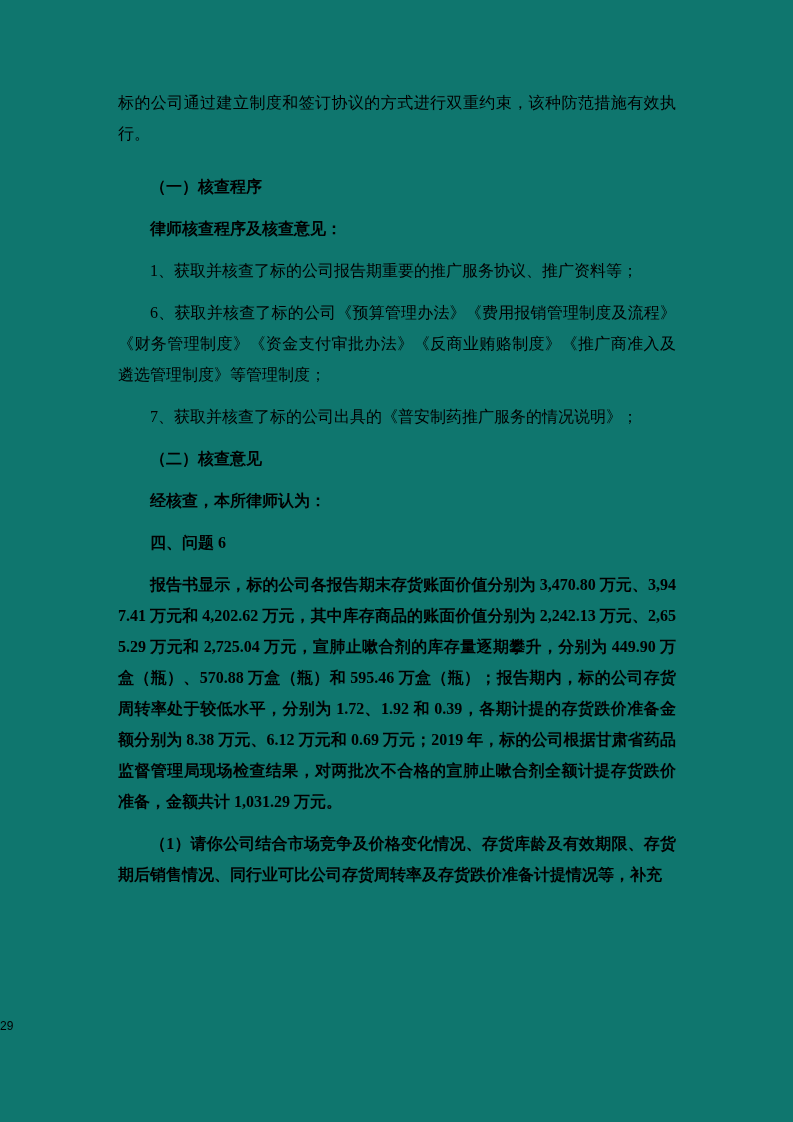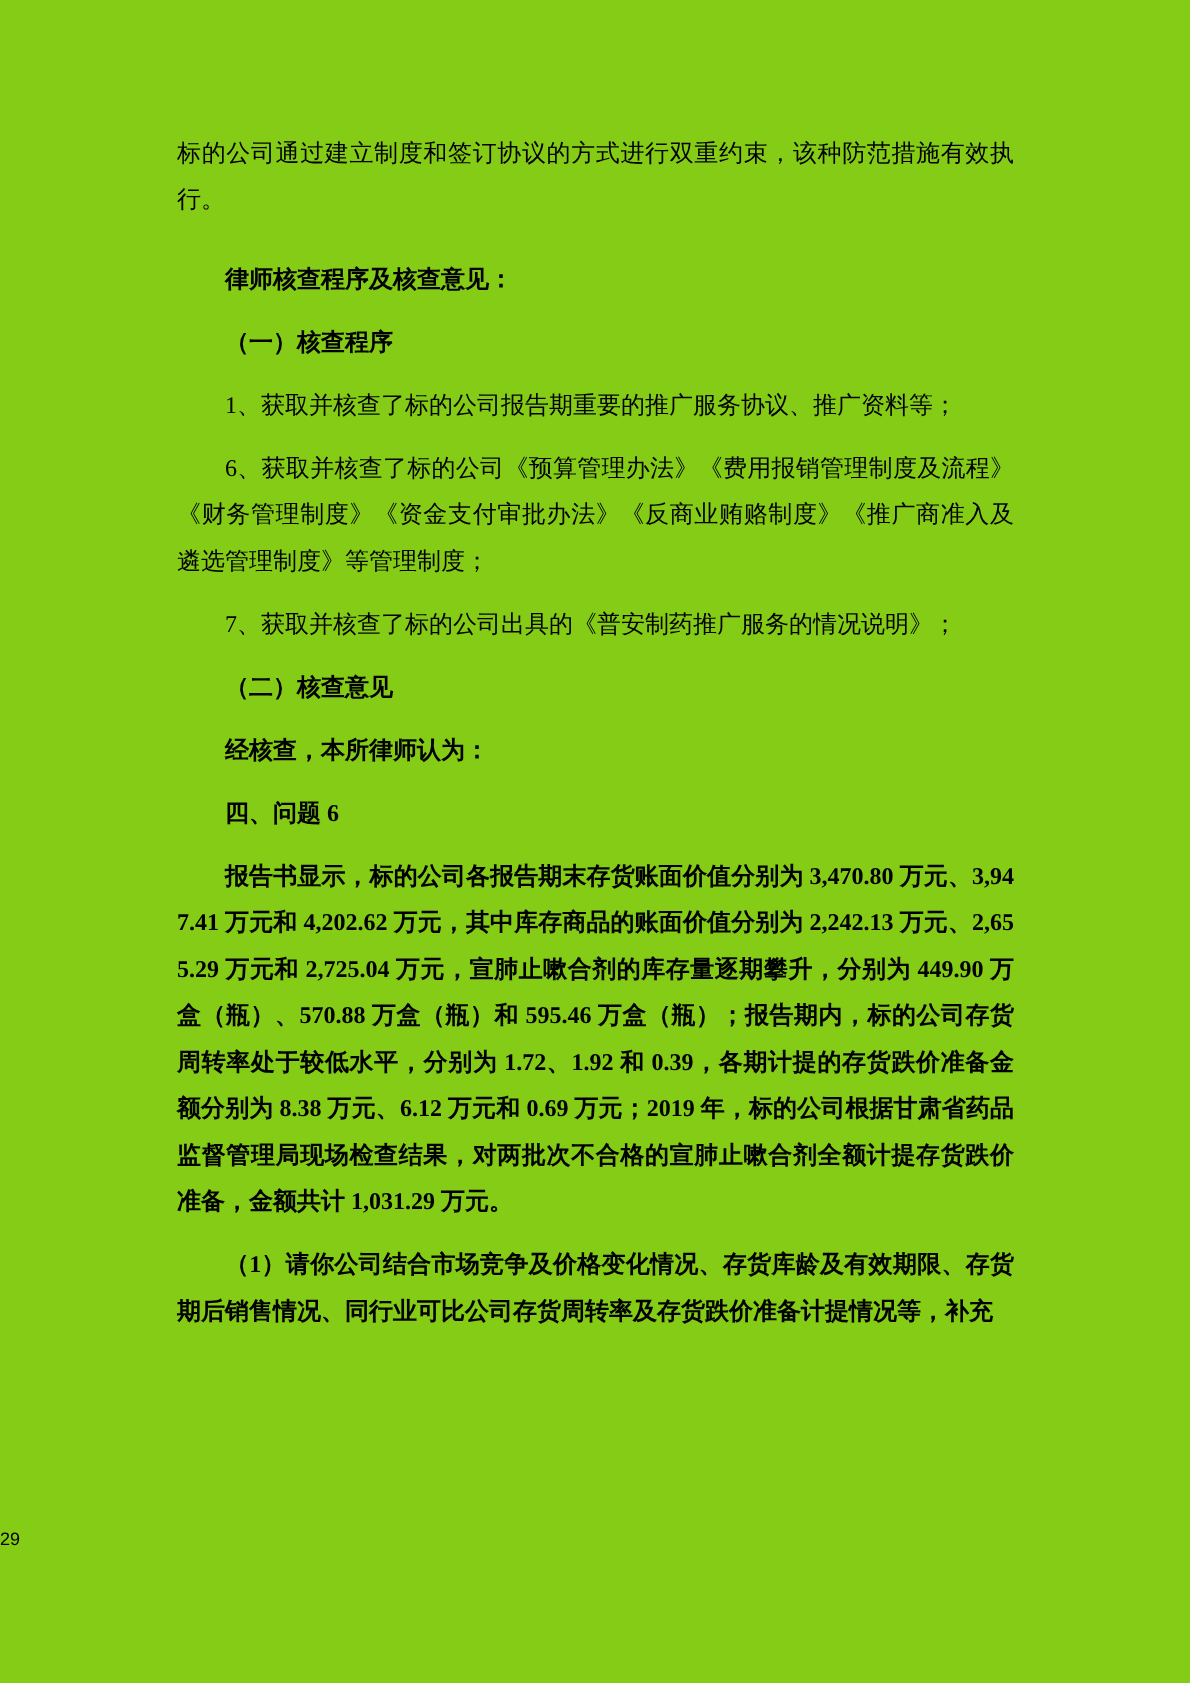--- a/index.html
+++ b/index.html
@@ -4,21 +4,21 @@
 <style>
   html, body {
     margin: 0;
     padding: 0;
     background: #ffffff;
   }
   .page {
     position: relative;
     width: 793px;
     height: 1122px;
-    background: #84cc16;
+    background: #0f766e;
     color: #000000;
     font-family: "Liberation Serif", "DejaVu Serif", serif;
     overflow: hidden;
   }
   .content {
     position: absolute;
     left: 118px;
     top: 87px;
     width: 558px;
   }
@@ -45,23 +45,23 @@
     color: #000000;
   }
 </style>
 </head>
 <body>
 
 <div class="page">
   <div class="content">
     <p class="continuation">标的公司通过建立制度和签订协议的方式进行双重约束，该种防范措施有效执行。</p>
 
+    <p class="indent bold">（一）核查程序</p>
+
     <p class="indent bold">律师核查程序及核查意见：</p>
-
-    <p class="indent bold">（一）核查程序</p>
 
     <p class="indent">1、获取并核查了标的公司报告期重要的推广服务协议、推广资料等；</p>
 
     <p class="indent">6、获取并核查了标的公司《预算管理办法》《费用报销管理制度及流程》《财务管理制度》《资金支付审批办法》《反商业贿赂制度》《推广商准入及遴选管理制度》等管理制度；</p>
 
     <p class="indent">7、获取并核查了标的公司出具的《普安制药推广服务的情况说明》；</p>
 
     <p class="indent bold">（二）核查意见</p>
 
     <p class="indent bold">经核查，本所律师认为：</p>

